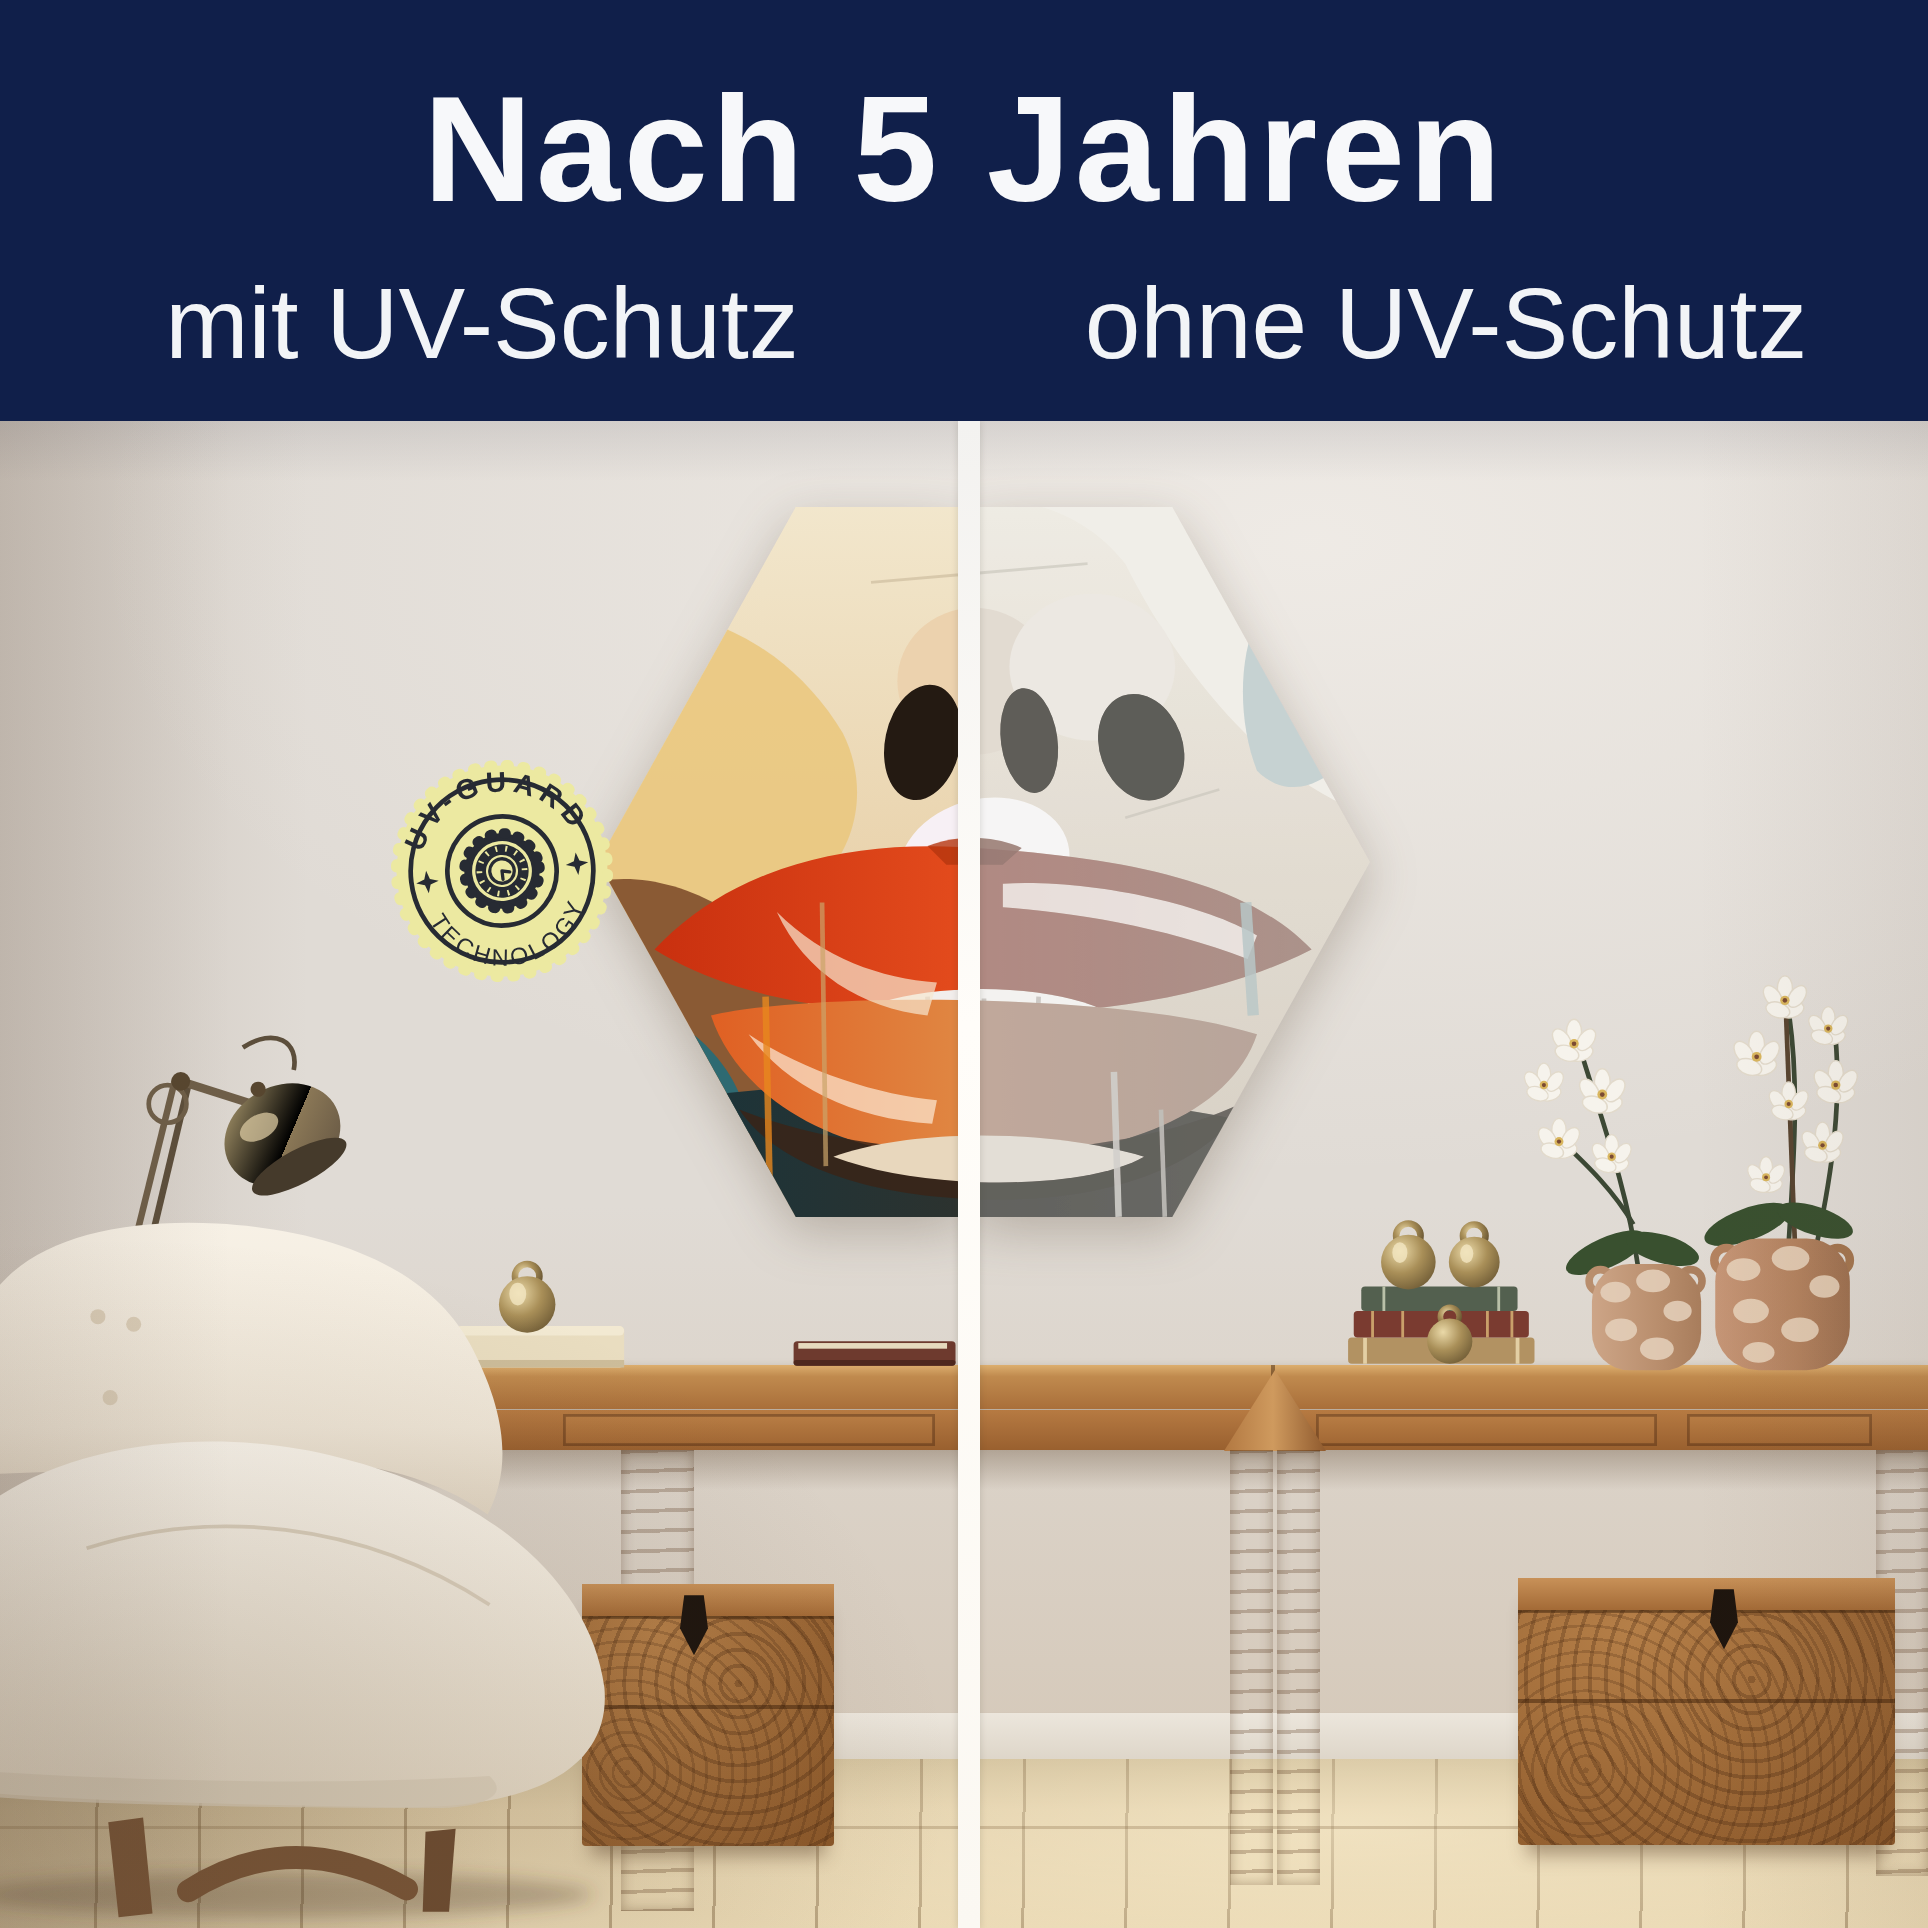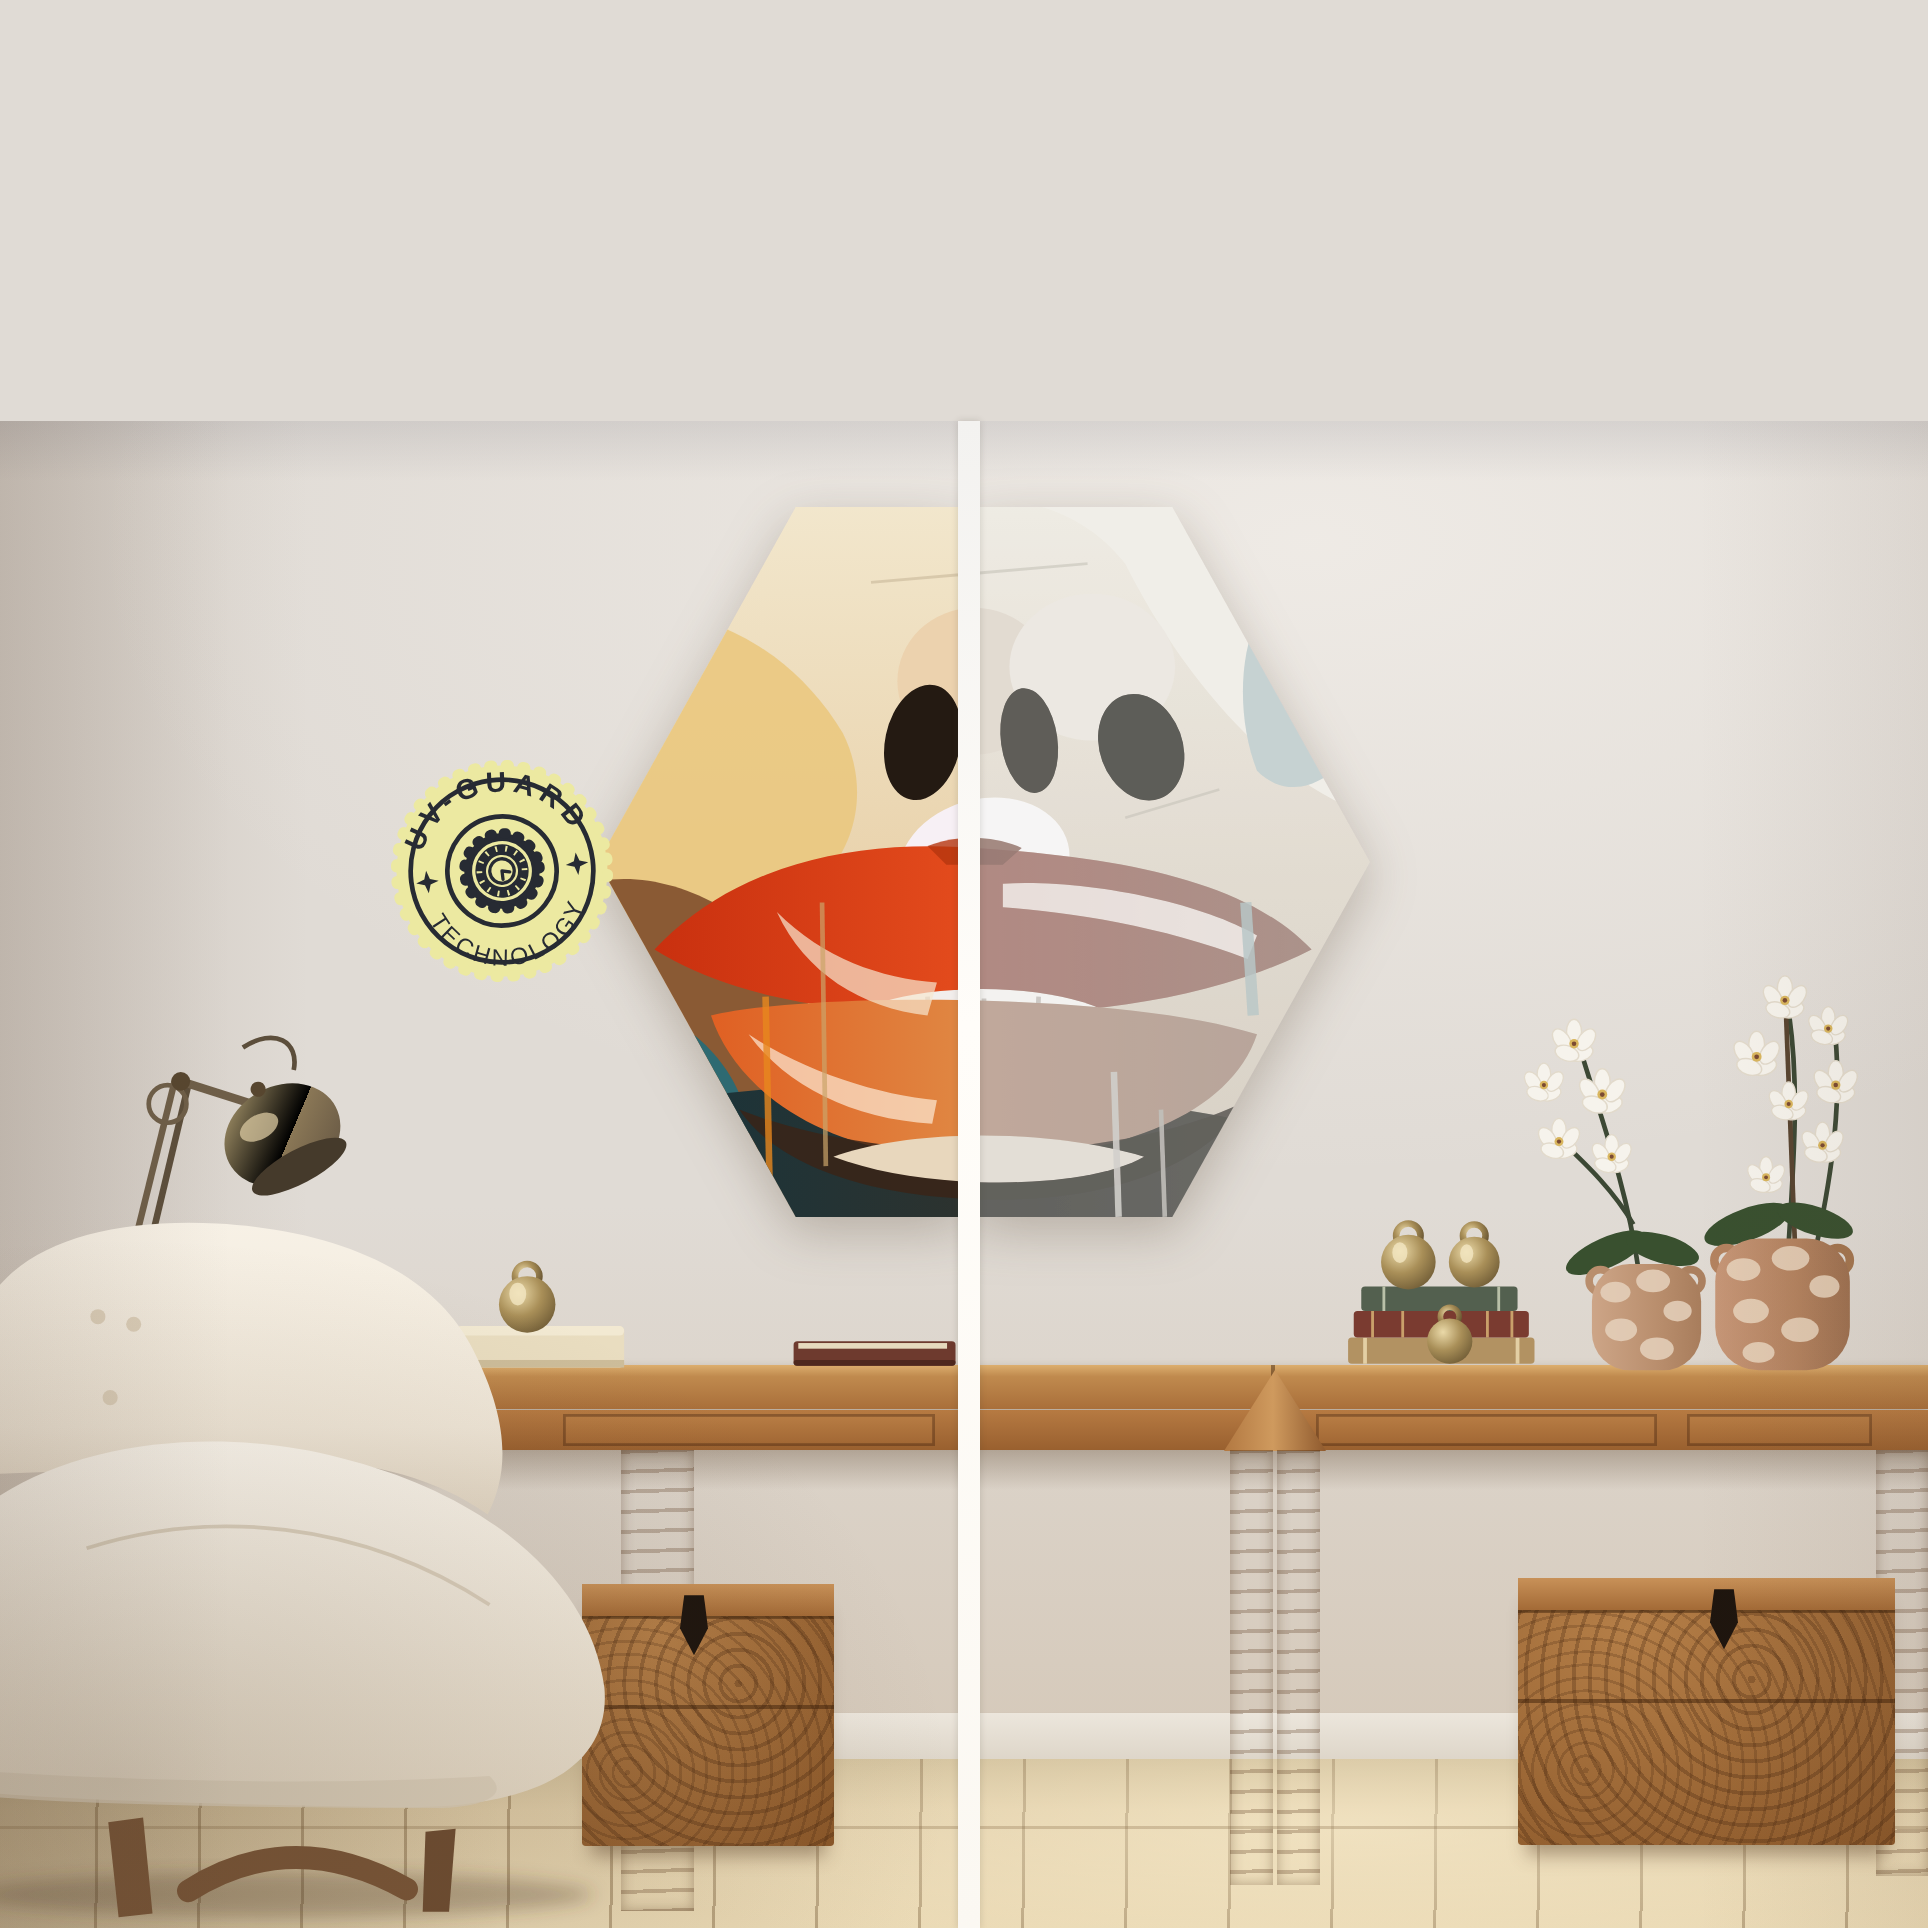--- a/index.html
+++ b/index.html
@@ -408,15 +408,22 @@
         <path d="M-30,1610 C62,1532 222,1512 362,1548 C522,1588 628,1682 642,1792 C650,1882 558,1922 418,1919 C240,1916 60,1912 -30,1902 Z" fill="url(#cream2)"></path>
         <path d="M92,1644 C222,1602 382,1614 520,1704" fill="none" stroke="#d8ccb8" stroke-width="4" opacity="0.9"></path>
         <path d="M-30,1880 C150,1892 360,1896 520,1886 C540,1904 520,1918 470,1920 C280,1920 60,1916 -30,1906 Z" fill="#dccfba" opacity="0.8"></path>
       </g>
     </svg>
 
     <div class="vignette"></div>
     <div class="divider"></div>
   </div>
 
+  <div class="banner">
+    <h1 class="banner-title">Nach 5 Jahren</h1>
+    <div class="banner-labels">
+      <div class="banner-label">mit UV-Schutz</div>
+      <div class="banner-label">ohne UV-Schutz</div>
+    </div>
+  </div>
 
 </div>
 
 
 </body></html>

